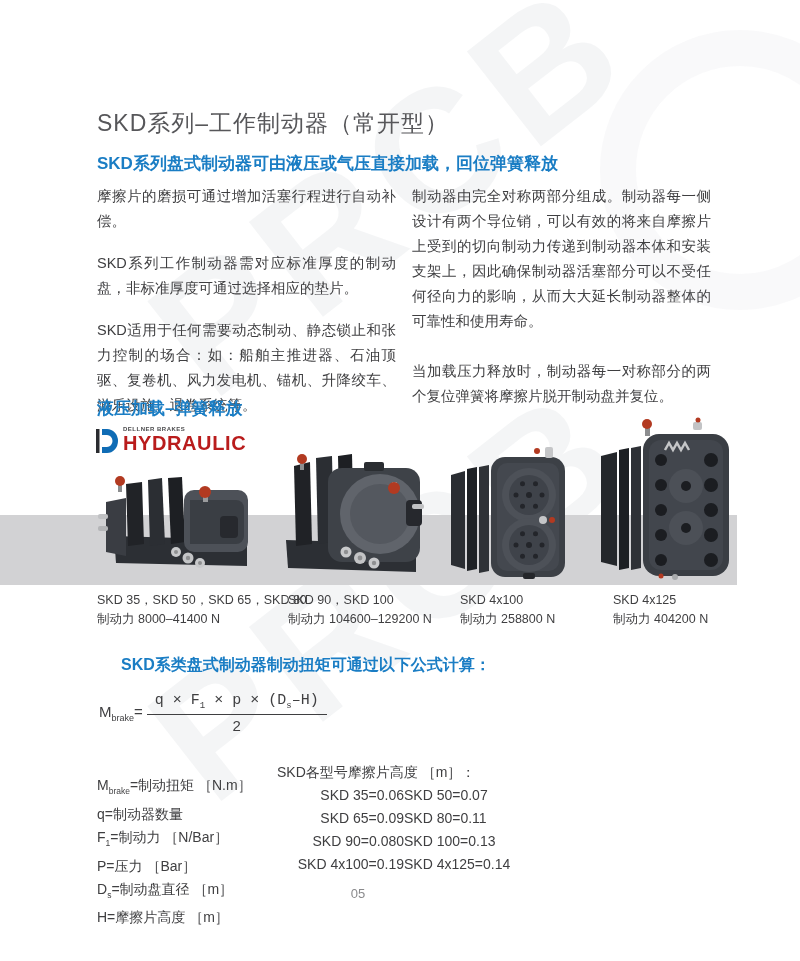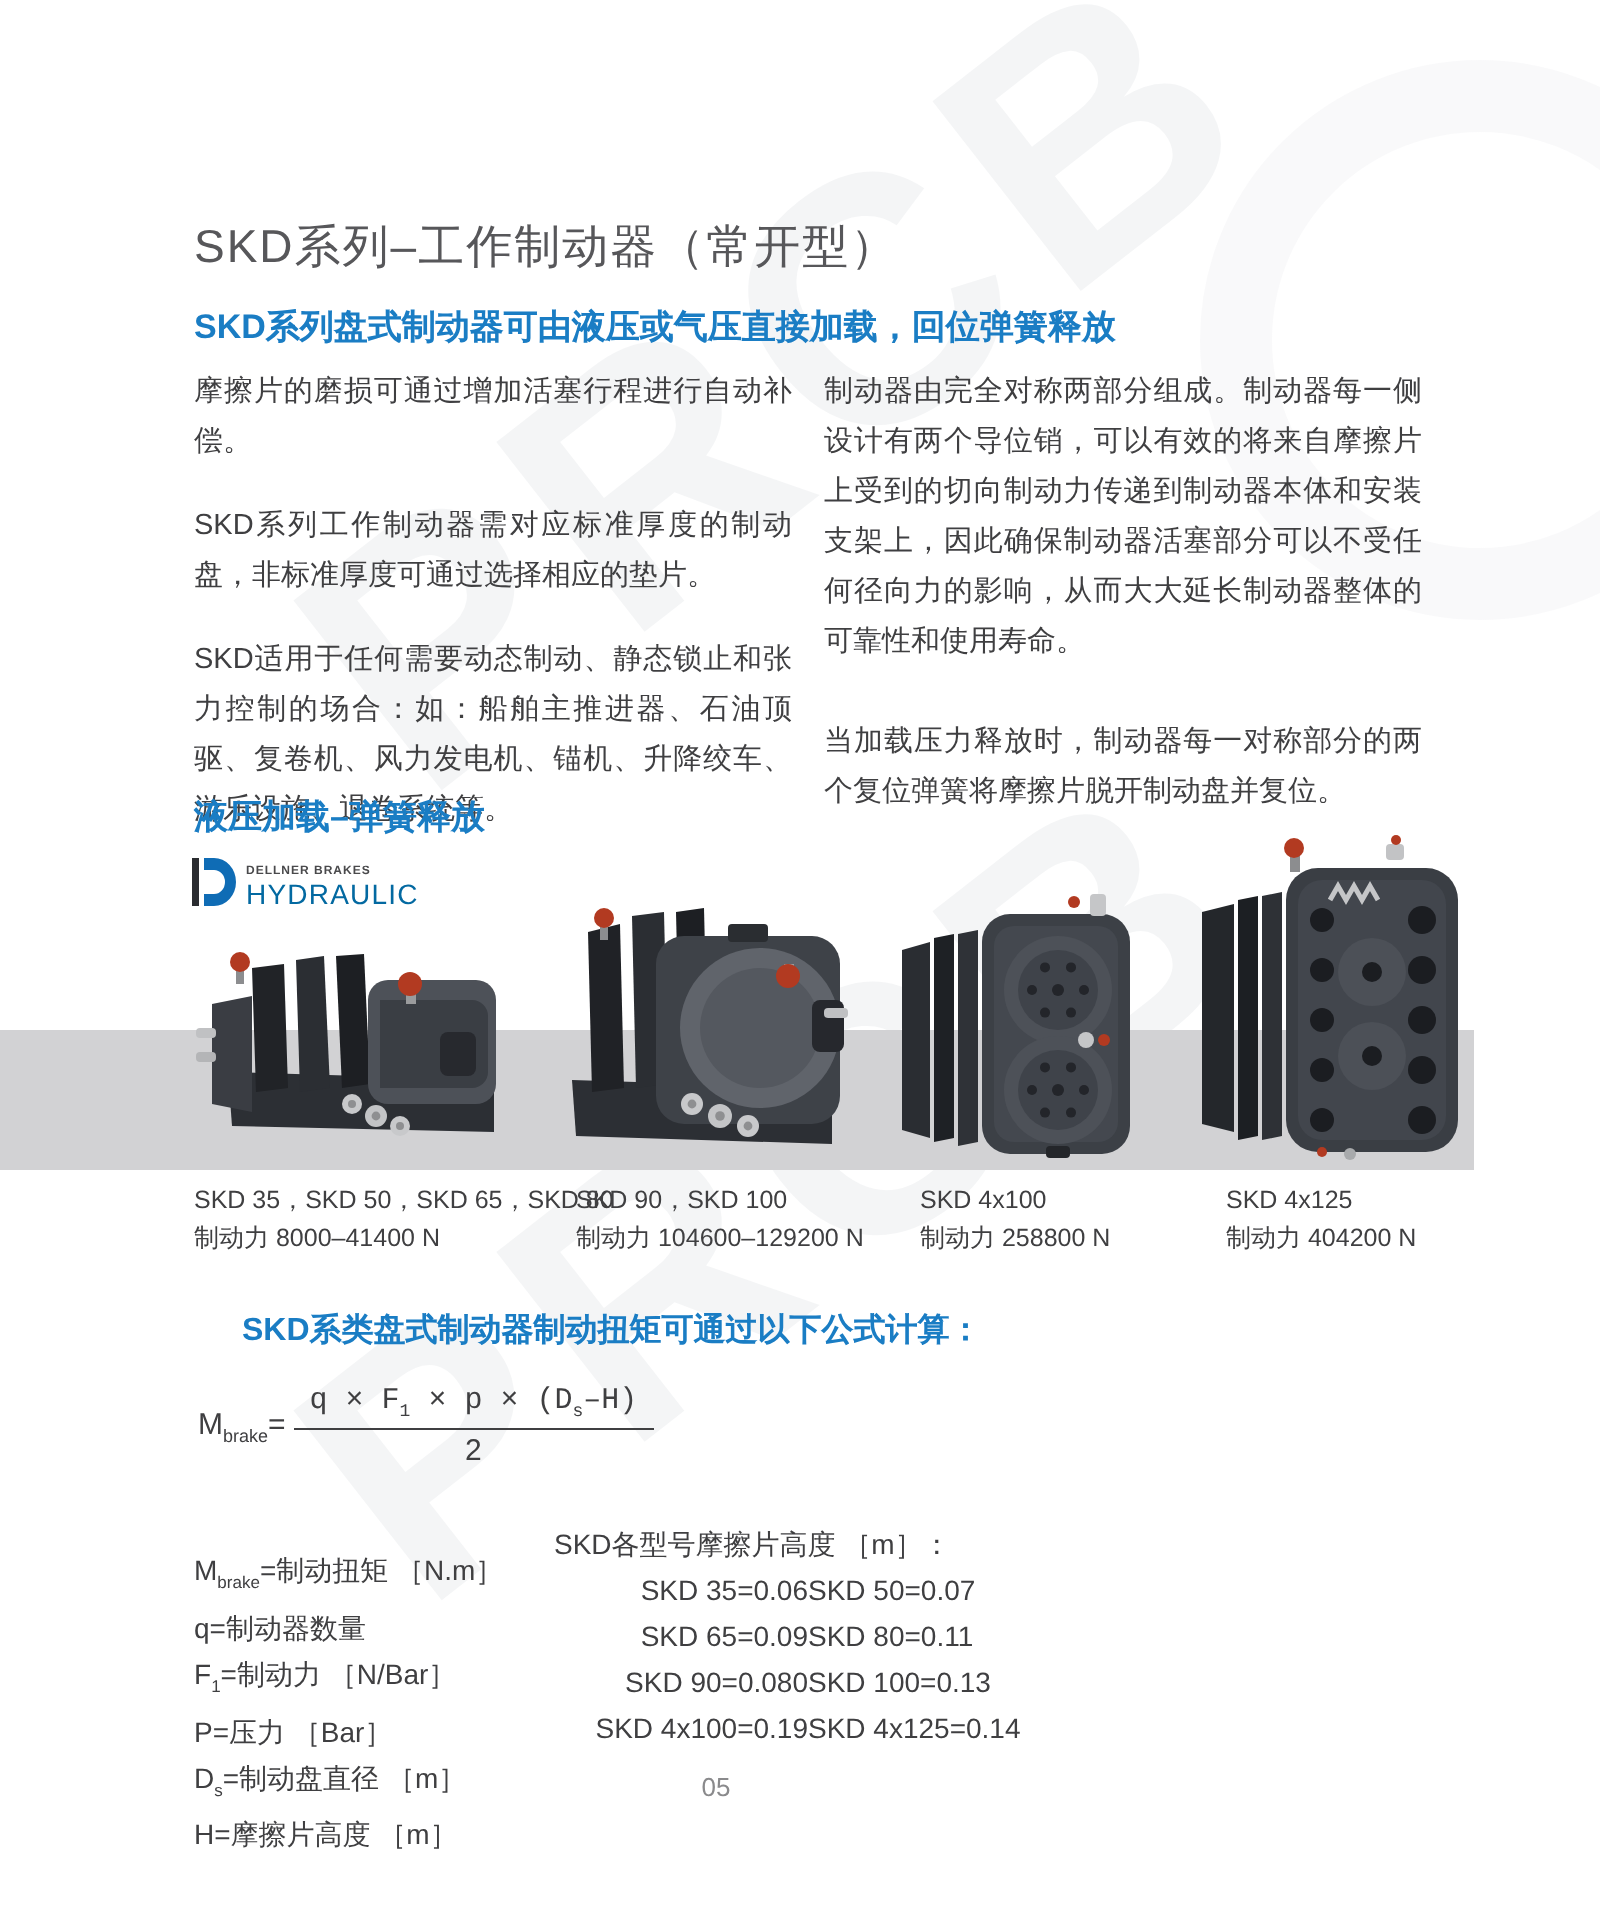--- a/index.html
+++ b/index.html
@@ -37,21 +37,21 @@
   .col.right p { margin:0 0 17px 0; }
   
   .section-heading {
     position:absolute; left:97px; top:397px; font-size:17px; font-weight:bold;
     color:#1a7dc4; white-space:nowrap;
   }
   .logo { position:absolute; left:95px; top:426px; display:flex; align-items:flex-end; gap:4px; }
   .logo-icon { display:block; }
   .logo-text { padding-bottom:1px; }
   .logo-small { font-size:6px; letter-spacing:0.5px; color:#4a4a4c; font-weight:bold; }
-  .logo-large { font-size:14px; letter-spacing:0.6px; color:#0369a1; font-weight:normal; }
+  .logo-large { font-size:20px; letter-spacing:0.6px; color:#b91c1c; font-weight:bold; }
   
   .gray-band { position:absolute; left:0; top:515px; width:737px; height:70px; background:#d2d2d4; }
   .product { position:absolute; }
   .p1 { left:92px;  top:464px; }
   .p2 { left:268px; top:444px; }
   .p3 { left:445px; top:441px; }
   .p4 { left:597px; top:416px; }
   
   .caption { position:absolute; top:591px; font-size:12.5px; line-height:19px; color:#3f3f41; white-space:nowrap; }
   .c1 { left:97px; } .c2 { left:288px; } .c3 { left:460px; } .c4 { left:613px; }

